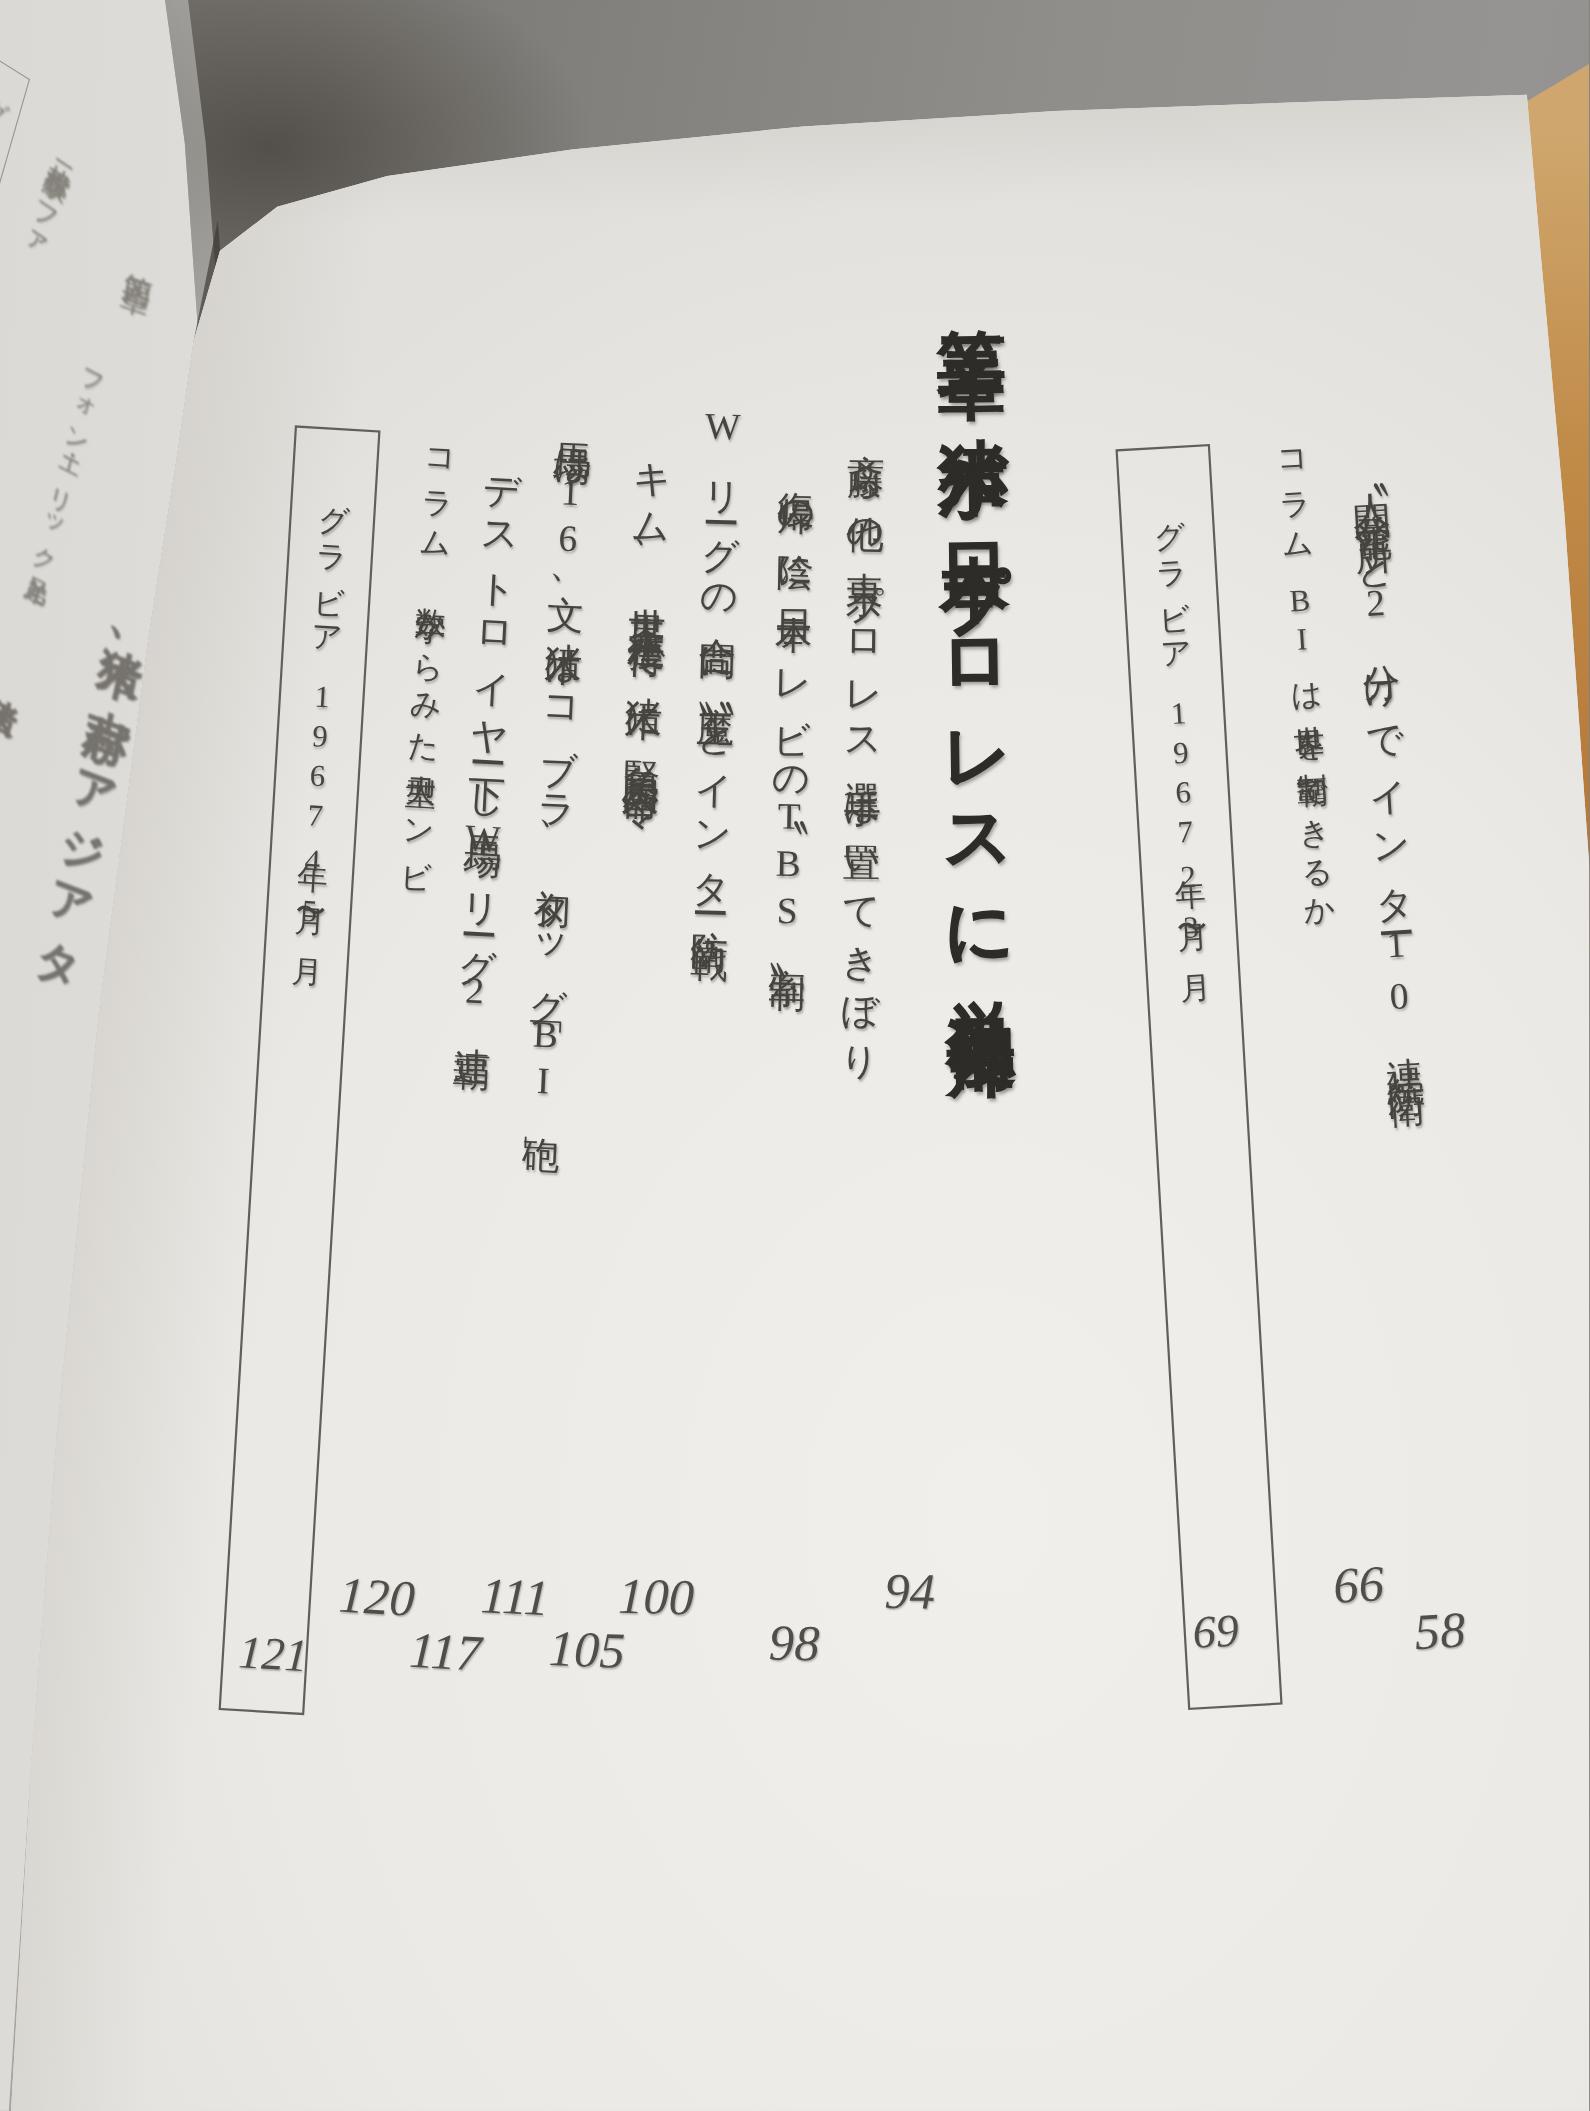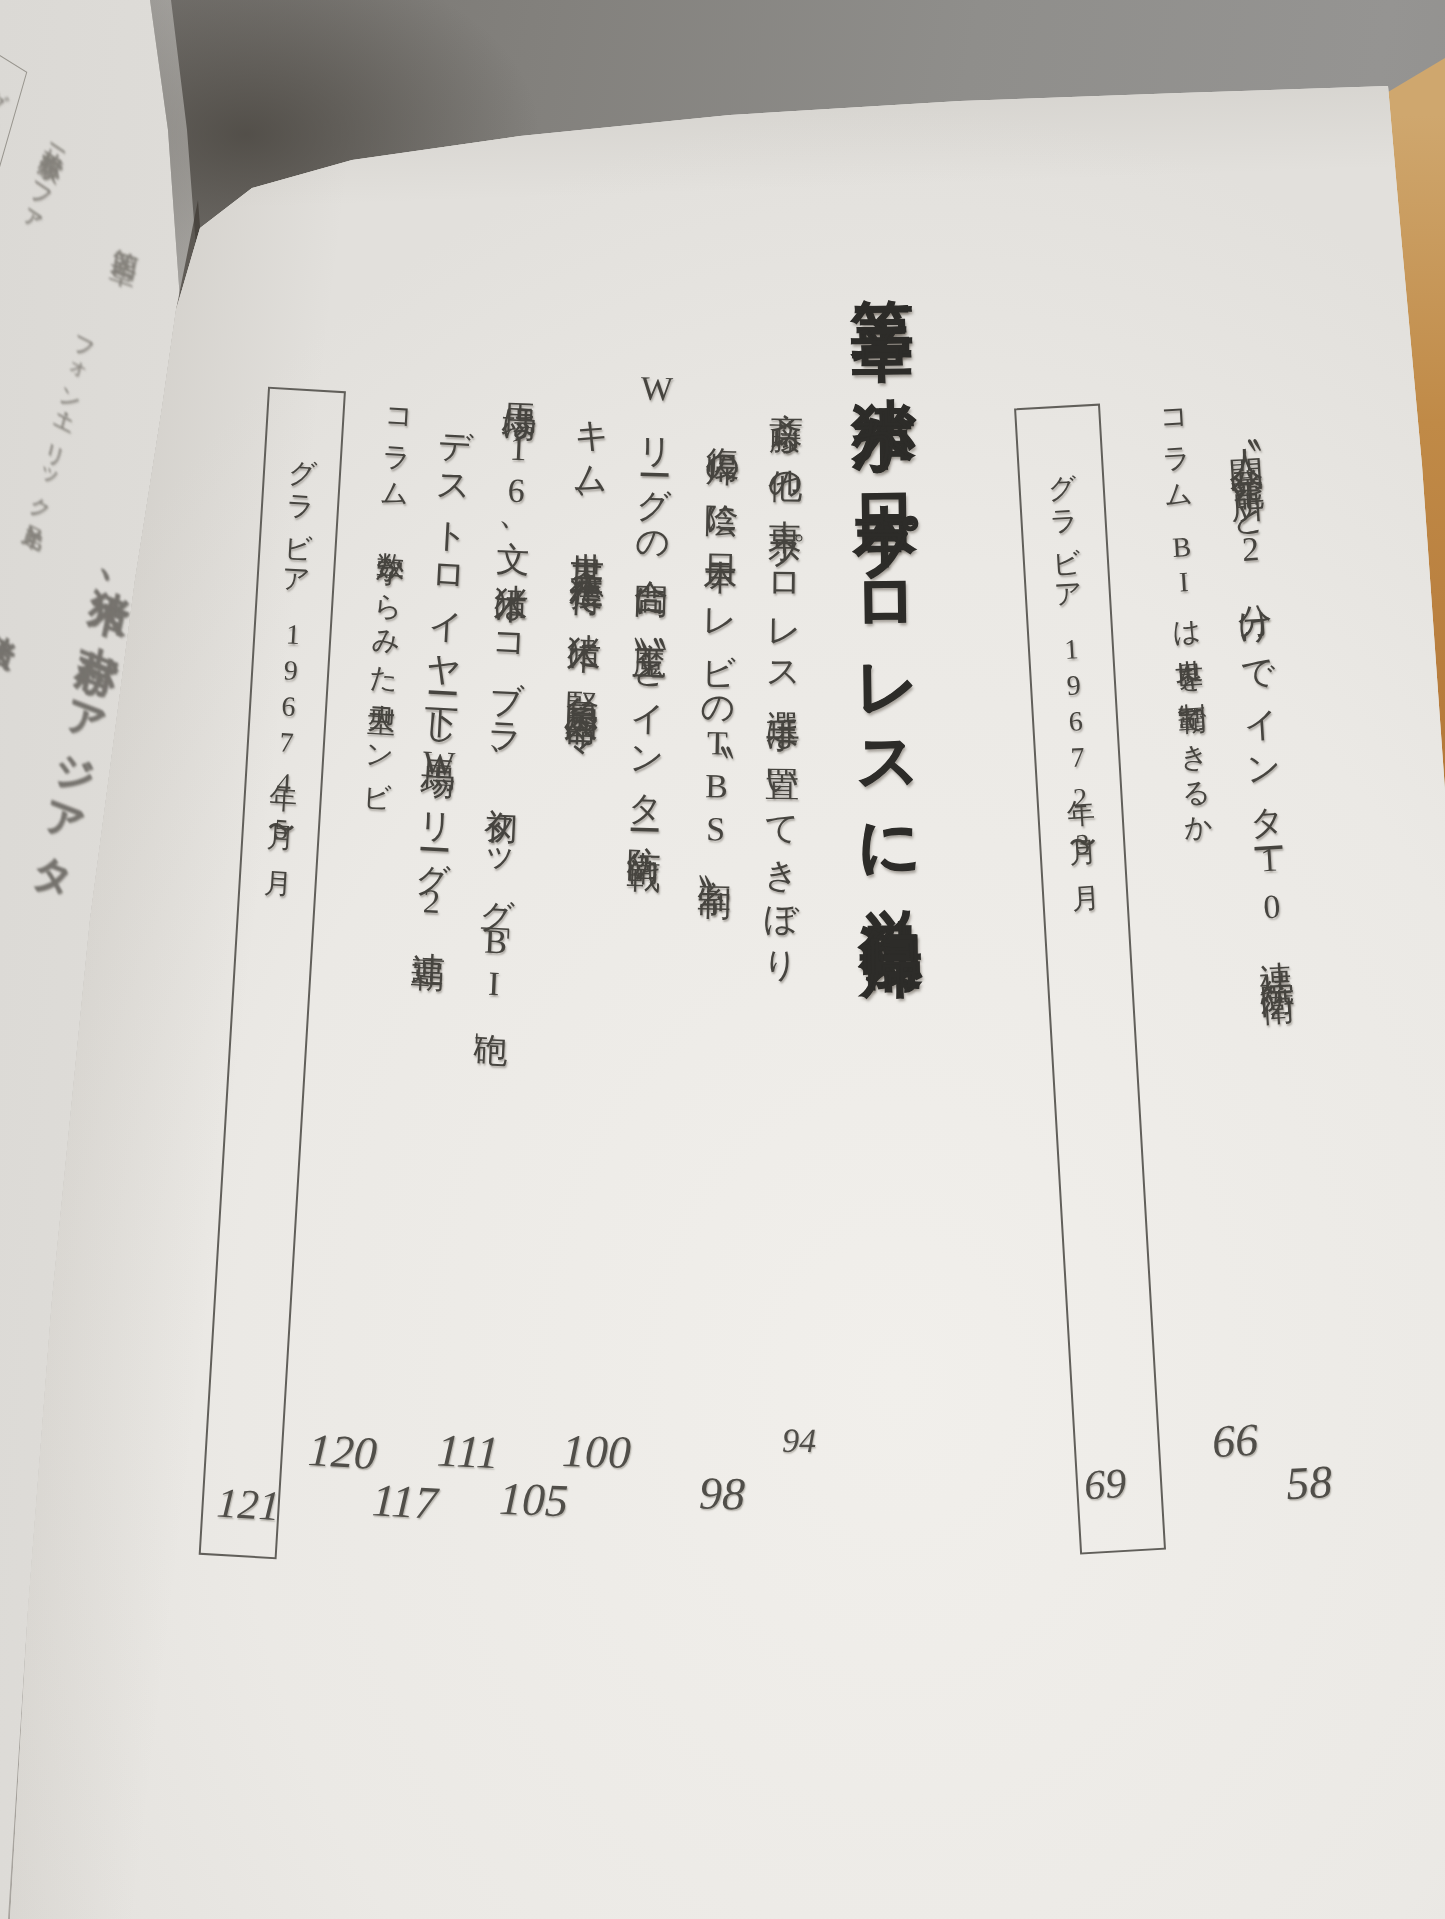--- a/index.html
+++ b/index.html
@@ -106,21 +106,21 @@
   <div class="col vtext" style="left:440px;top:408px;font-size:34px;letter-spacing:6px;transform:rotate(3deg);">デストロイヤー下し馬場<span class="up">W</span>リーグ<span class="up">2</span>連覇</div>
   <div class="col vtext" style="left:386px;top:391px;font-size:28px;letter-spacing:4px;transform:rotate(3.3deg);">コラム　数字からみた大型コンビ</div>
 
   <div class="gbox" style="left:268px;top:389px;width:78px;height:1170px;transform:rotate(3.4deg);">
     <span class="col vtext" style="position:absolute;top:48px;font-size:28px;letter-spacing:5px;">グラビア　<span class="up">1</span><span class="up">9</span><span class="up">6</span><span class="up">7</span>年<span class="up">4</span>月〜<span class="up">5</span>月</span>
     <span class="pagenum" style="left:13px;top:1094px;font-size:42px;">121</span>
   </div>
 
   <span class="pagenum" style="left:1286px;top:1460px;font-size:46px;transform:rotate(-3.4deg);">58</span>
   <span class="pagenum" style="left:1212px;top:1418px;font-size:46px;transform:rotate(-3.4deg);">66</span>
-  <span class="pagenum" style="left:782px;top:1424px;font-size:34px;transform:rotate(0.6deg);">94</span>
+  <span class="pagenum" style="left:804px;top:1424px;font-size:46px;transform:rotate(0.6deg);">94</span>
   <span class="pagenum" style="left:699px;top:1471px;font-size:46px;transform:rotate(1.1deg);">98</span>
   <span class="pagenum" style="left:562px;top:1429px;font-size:46px;transform:rotate(1.6deg);">100</span>
   <span class="pagenum" style="left:499px;top:1477px;font-size:46px;transform:rotate(2.1deg);">105</span>
   <span class="pagenum" style="left:437px;top:1429px;font-size:46px;transform:rotate(2.6deg);">111</span>
   <span class="pagenum" style="left:372px;top:1479px;font-size:46px;transform:rotate(3deg);">117</span>
   <span class="pagenum" style="left:308px;top:1429px;font-size:46px;transform:rotate(3.3deg);">120</span>
 
 </div>
 
 </body></html>

